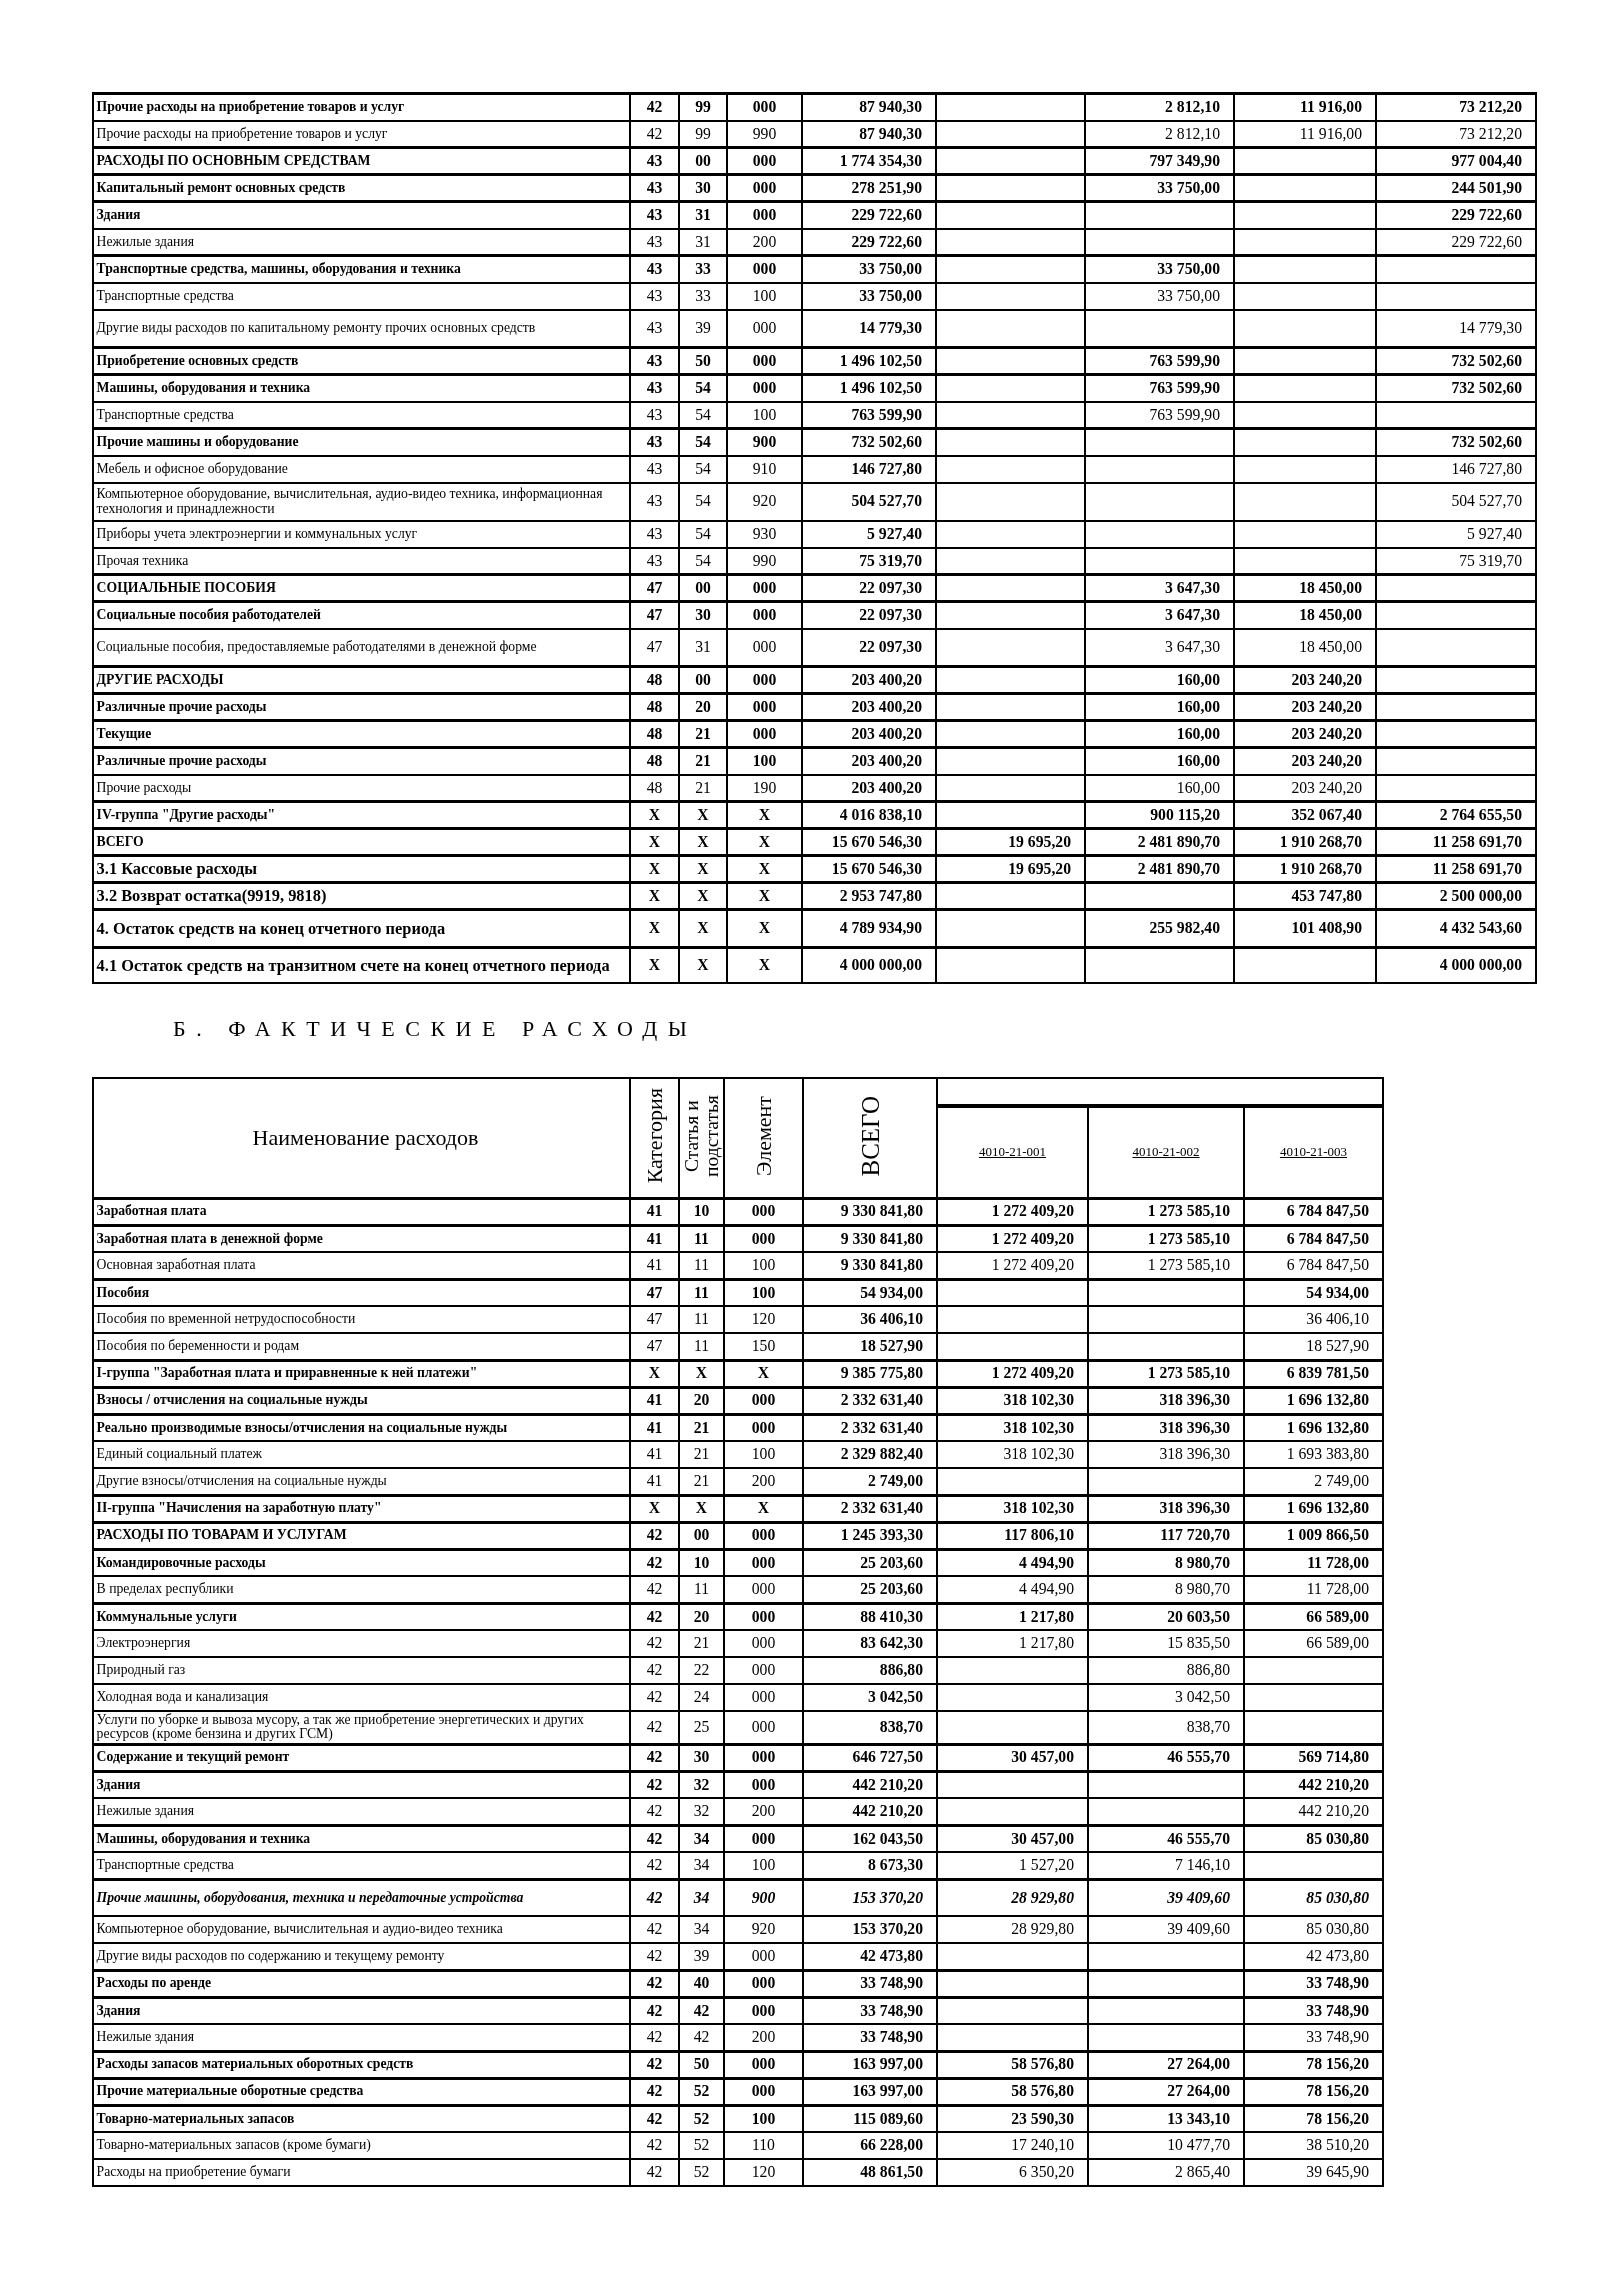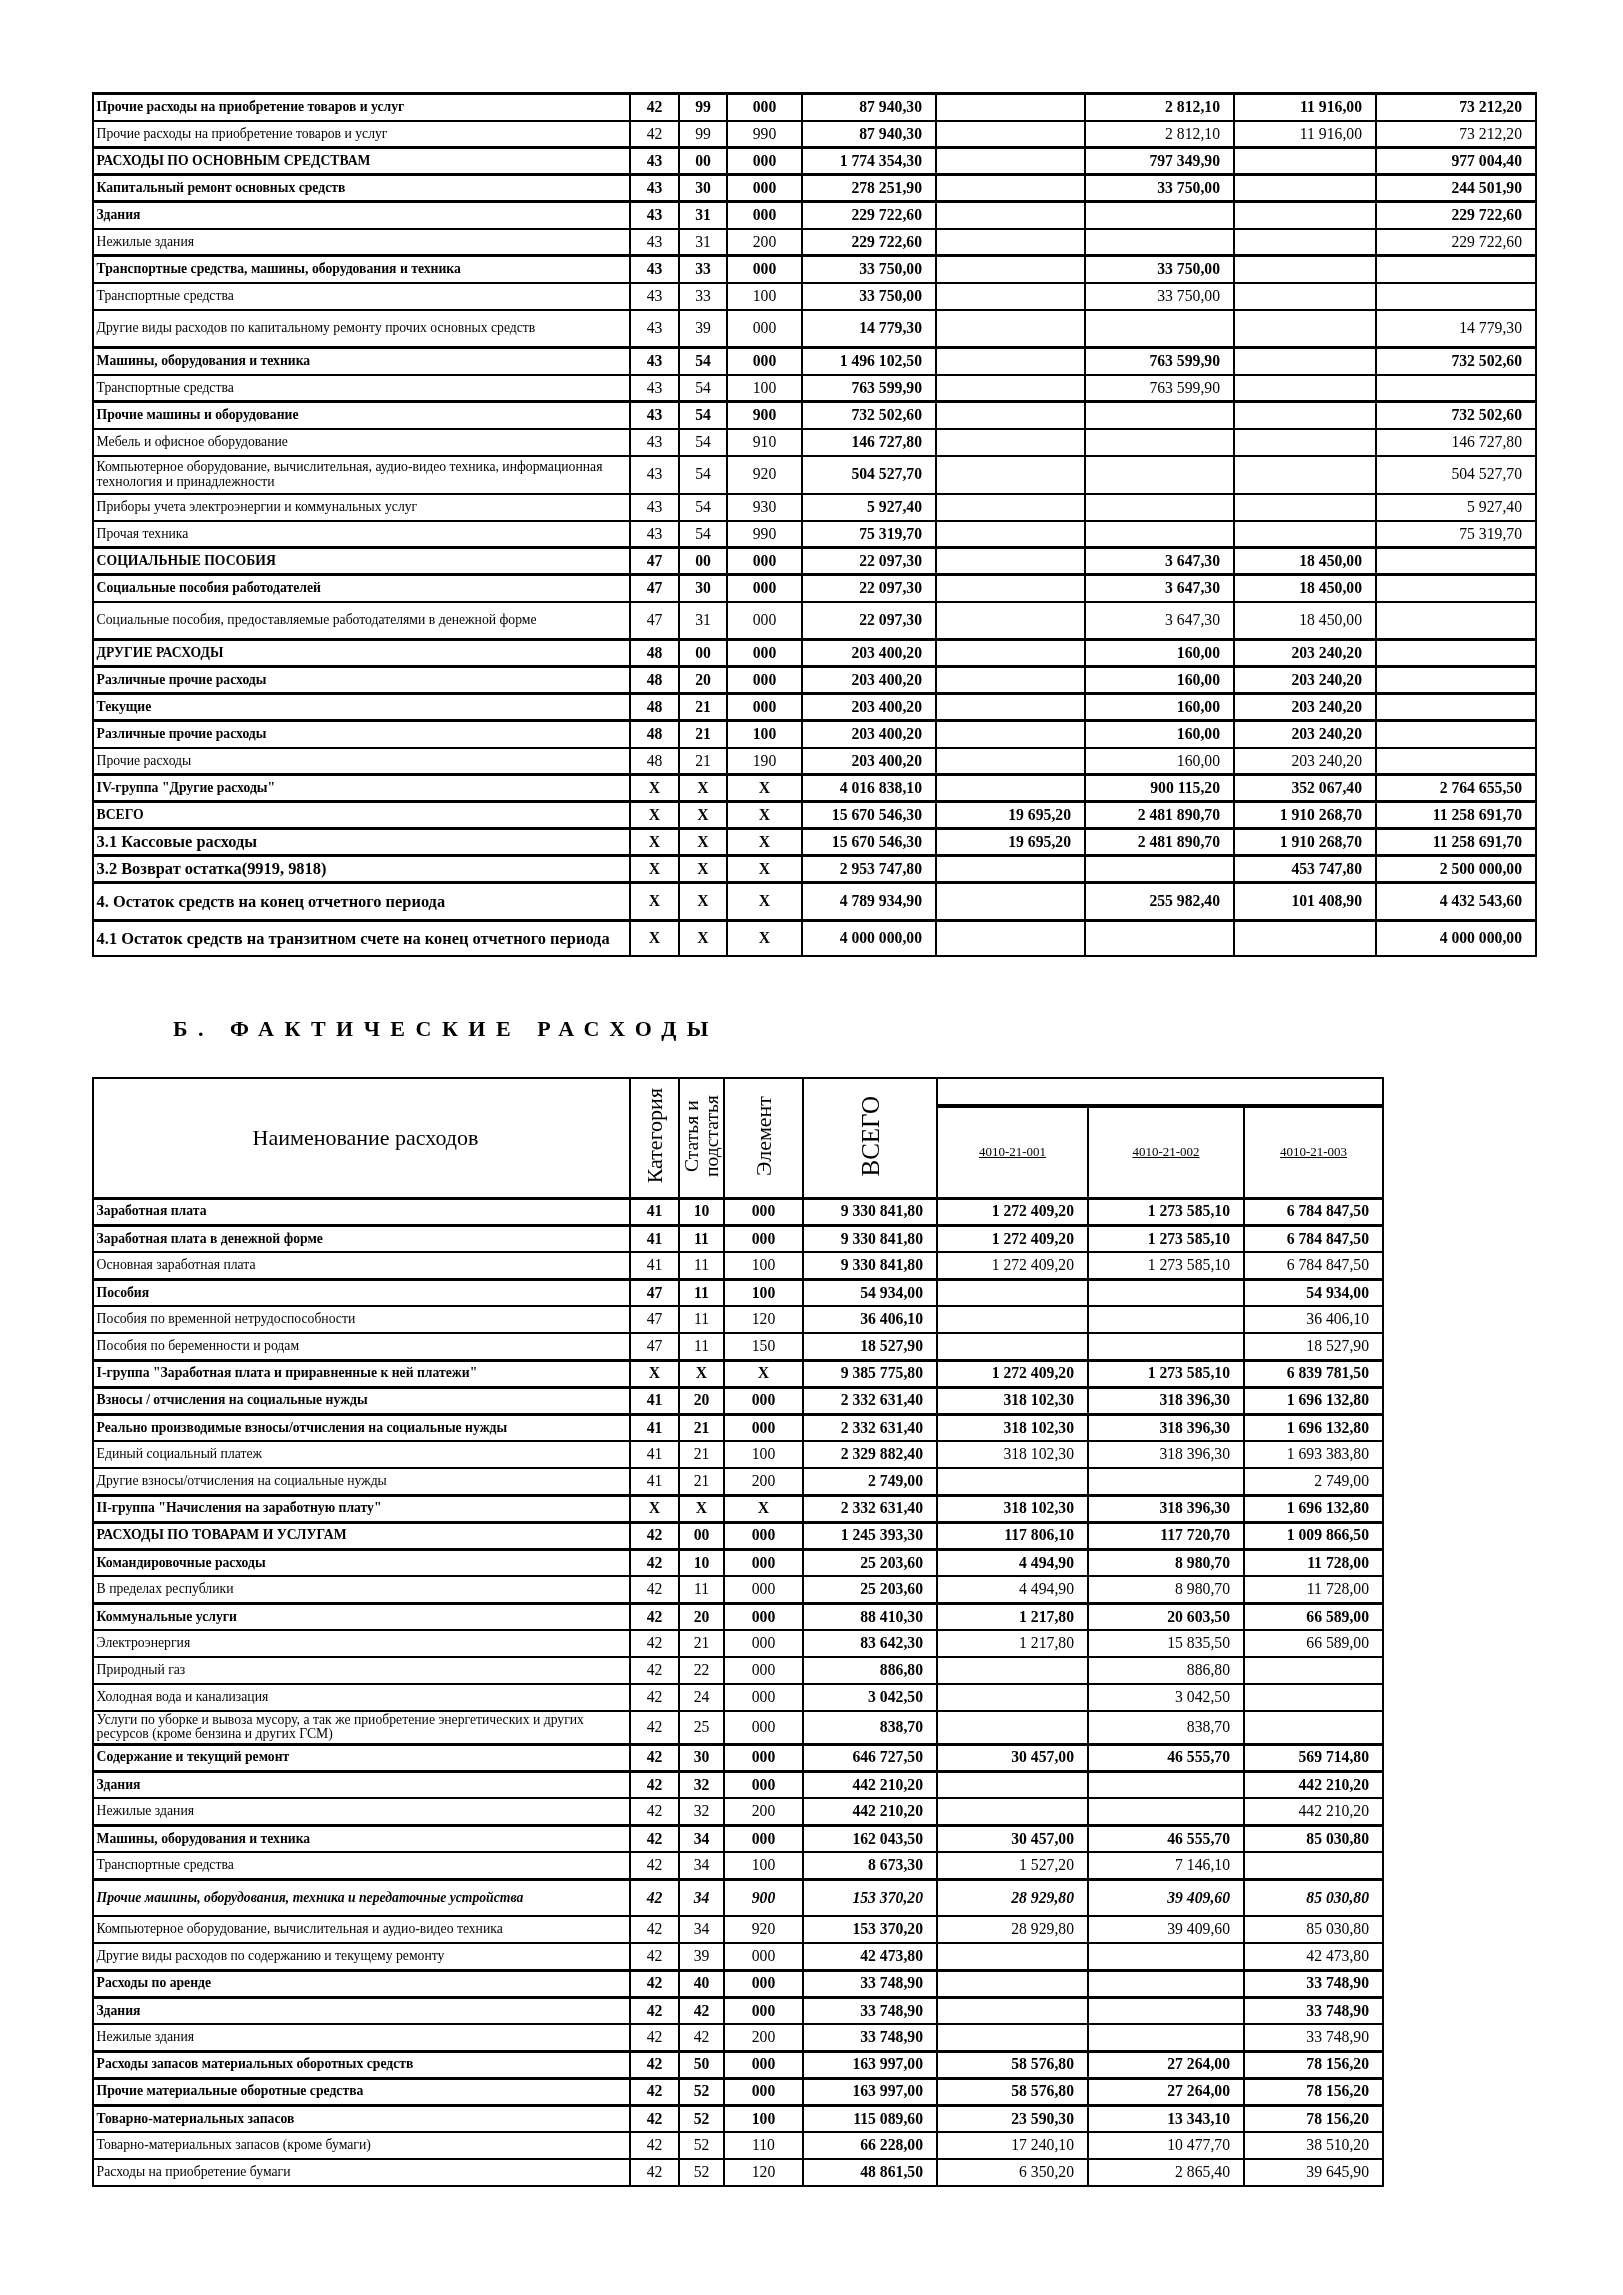--- a/index.html
+++ b/index.html
@@ -22,21 +22,21 @@
 
   #t1 { left: 92px; top: 92px; width: 1444px; }
   #t1 tr { height: 27px; }
   #t1 tr.tall { height: 38px; }
   #t1 tr.tall2 { height: 35px; }
   #t1 td.nm { font-size: 13.7px; }
   #t1 tr.big td.nm { font-size: 16.4px; }
 
   #heading {
     position: absolute; left: 173px; top: 1016px;
-    font-size: 22px; font-weight: bold; letter-spacing: 10.5px; white-space: nowrap; text-align: right;
+    font-size: 22px; font-weight: normal; letter-spacing: 10.5px; white-space: nowrap; text-align: right;
   }
 
   #t2 { left: 92px; top: 1077px; width: 1289px; }
   #t2 tr { height: 27px; }
   #t2 tr.tall { height: 37px; font-style: italic; }
   #t2 tr.tall2 { height: 33px; }
   #t2 th { font-weight: normal; padding: 0; }
   #t2 th.hname { font-size: 22px; padding-left: 8px; }
   #t2 th.rot { vertical-align: middle; }
   .vtext {
@@ -156,20 +156,31 @@
         <td class="c">43</td>
         <td class="c">39</td>
         <td class="c">000</td>
         <td class="n t">14 779,30</td>
         <td class="n"></td>
         <td class="n"></td>
         <td class="n"></td>
         <td class="n">14 779,30</td>
       </tr>
       <tr class="b thick">
+        <td class="nm">Приобретение основных средств</td>
+        <td class="c">43</td>
+        <td class="c">50</td>
+        <td class="c">000</td>
+        <td class="n t">1 496 102,50</td>
+        <td class="n"></td>
+        <td class="n">763 599,90</td>
+        <td class="n"></td>
+        <td class="n">732 502,60</td>
+      </tr>
+      <tr class="b thick">
         <td class="nm">Машины, оборудования и техника</td>
         <td class="c">43</td>
         <td class="c">54</td>
         <td class="c">000</td>
         <td class="n t">1 496 102,50</td>
         <td class="n"></td>
         <td class="n">763 599,90</td>
         <td class="n"></td>
         <td class="n">732 502,60</td>
       </tr>

